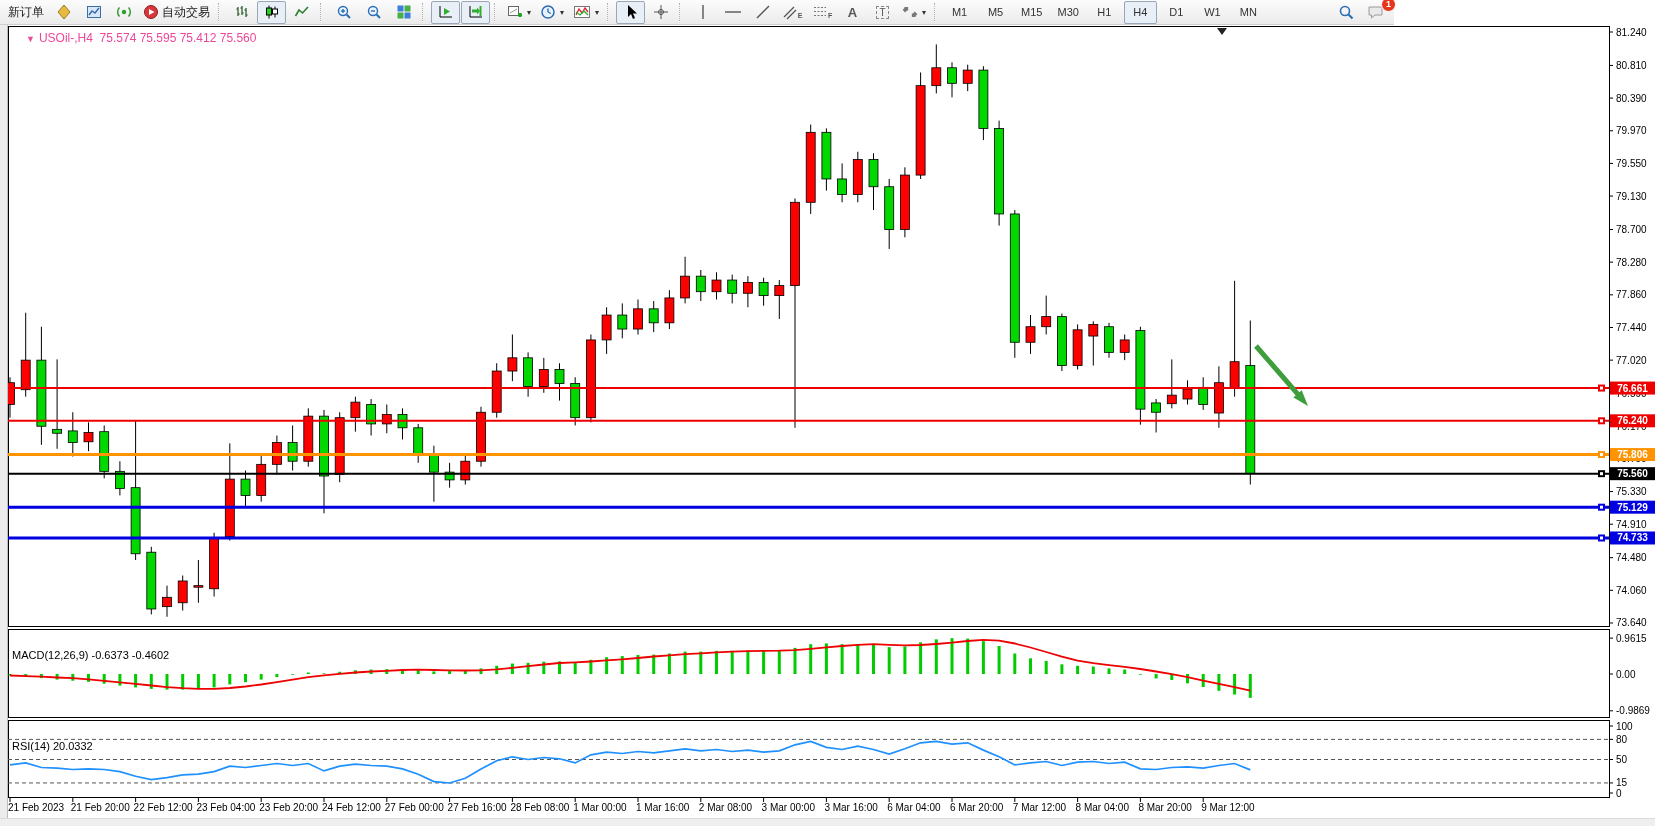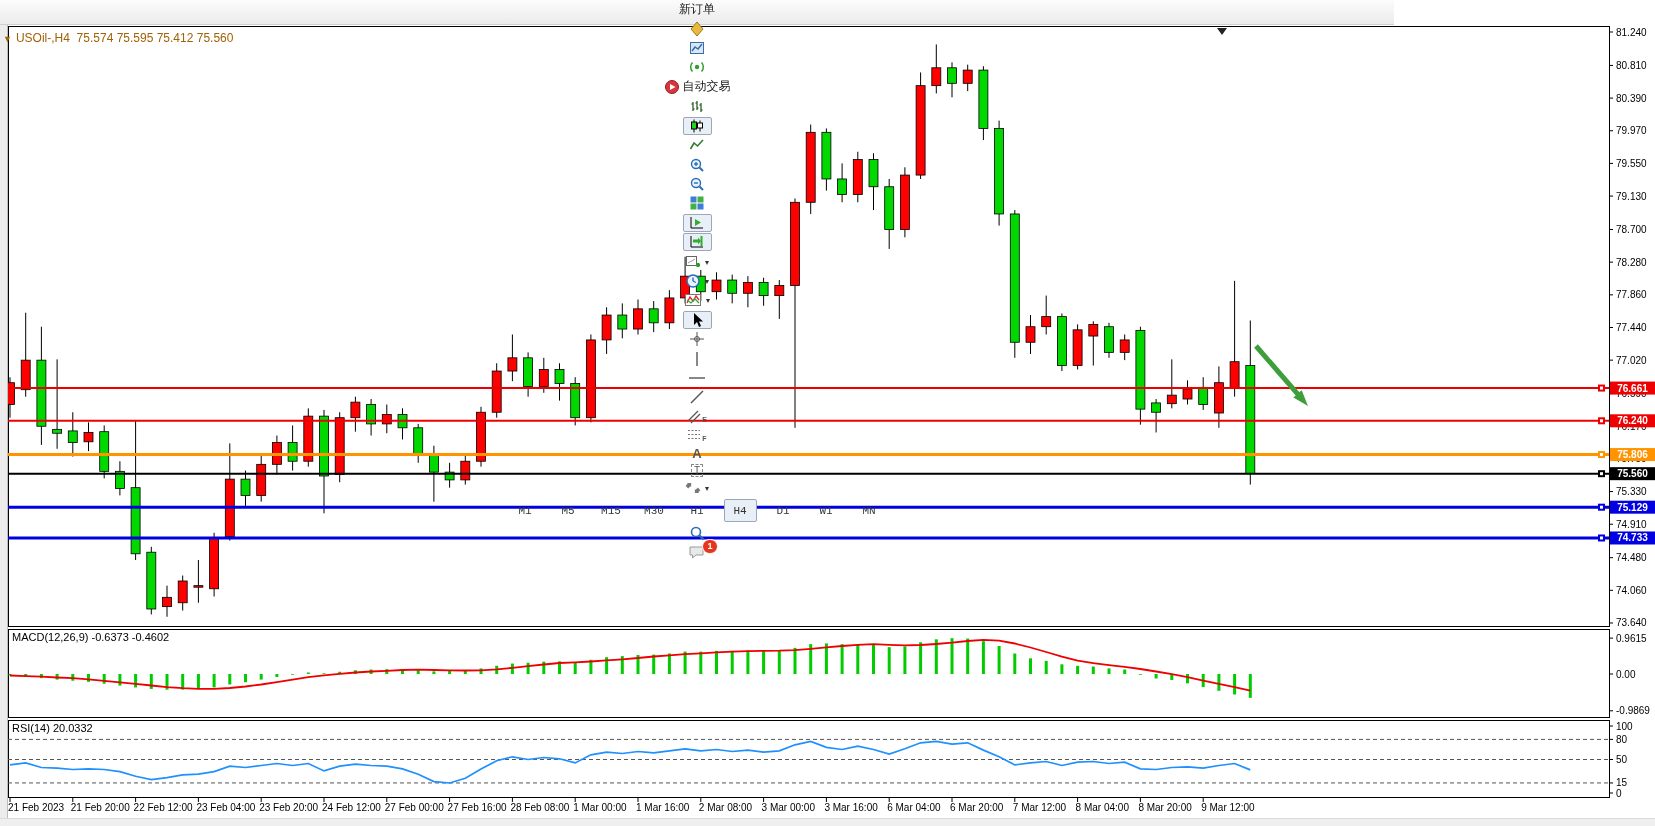--- a/index.html
+++ b/index.html
@@ -3,21 +3,21 @@
 <meta charset="utf-8">
 <style>
   html,body{margin:0;padding:0;}
   body{width:1655px;height:826px;position:relative;overflow:hidden;background:#fff;
        font-family:"Liberation Sans",sans-serif;}
   svg text{font-family:"Liberation Sans",sans-serif;}
 
   
   .toolbar{position:absolute;top:0;left:0;width:1394px;height:25px;box-sizing:border-box;
     background:linear-gradient(#fcfcfc,#ebebeb);border-bottom:1px solid #cfcfcf;
-    display:flex;align-items:center;gap:1px;padding:0 4px;z-index:6;flex-direction:column;}
+    display:flex;align-items:center;gap:1px;padding:0 4px;z-index:6;}
   .tbtn{height:21px;min-width:21px;display:flex;align-items:center;justify-content:center;
     gap:3px;padding:0 3px;border:1px solid transparent;border-radius:2px;font-size:12px;color:#1a1a1a;}
   .tbtn.active{border-color:#9aa7b8;background:#e9eff7;}
   .tbtn svg{display:block;}
   .sep{width:4px;height:18px;border-left:1px dotted #b3b3b3;margin:0 3px 0 3px;}
   .caret{font-size:8px;color:#333;margin-left:1px;}
   .tf-btn{font-size:11px;color:#333;padding:0 5px;}
   .spacer{flex:1;}
   .letter{font-size:10px;color:#555;font-weight:700;}
   .letter-sub{font-size:7px;color:#555;margin-left:-2px;margin-top:7px;font-weight:700;}
@@ -25,23 +25,23 @@
   .chat-wrap{position:relative;}
   .badge{position:absolute;top:-5px;right:-7px;background:#e5361d;color:#fff;border-radius:8px;
     font-size:9px;line-height:13px;padding:0 4px;font-weight:700;border:1px solid #fff;}
 
   
   #chart-svg{position:absolute;left:0;top:0;z-index:1;}
   .left-strip{position:absolute;left:0;top:25px;width:8px;height:801px;background:#ececec;
     border-right:1px solid #bcbcbc;box-sizing:border-box;z-index:2;}
   .bottom-strip{position:absolute;left:0;top:818px;width:1655px;height:8px;background:#efefef;
     border-top:1px solid #dadada;box-sizing:border-box;z-index:2;}
-  .chart-title{position:absolute;left:3px;top:31px;font-size:12px;color:#a16207;z-index:3;white-space:nowrap;}
+  .chart-title{position:absolute;left:26px;top:31px;font-size:12px;color:#ec4899;z-index:3;white-space:nowrap;}
   .chart-title .tri{font-size:9px;margin-right:4px;}
-  .pane-label{position:absolute;left:12px;font-size:11px;color:#000;z-index:3;white-space:nowrap;}
+  .pane-label{position:absolute;left:12px;font-size:11px;color:#000;z-index:3;white-space:nowrap;margin-top:18px;}
 </style>
 </head>
 <body>
 
 <div class="toolbar">
   <div class="tbtn">
     <span>新订单</span>
   </div>
   <div class="tbtn">
     <span>
@@ -276,21 +276,21 @@
         <svg width="16" height="16">
           <polygon points="4,2 7,5 5.8,5 5.8,8 2.2,8 2.2,5 1,5" fill="#777" transform="rotate(45 4 5)"></polygon>
           <polygon points="12,14 15,11 13.8,11 13.8,8 10.2,8 10.2,11 9,11" fill="#777" transform="rotate(45 12 11)"></polygon>
         </svg>
       </span>
     <span class="caret">▾</span>
   </div>
 
   <div class="sep"></div>
 
-  <div id="tf-slot" style="display:flex;align-items:flex-start;gap:10px;font-family:Liberation Mono, monospace;">
+  <div id="tf-slot" style="display:flex;align-items:flex-start;gap:3px;">
       <div class="tbtn tf-btn">M1</div>
       <div class="tbtn tf-btn">M5</div>
       <div class="tbtn tf-btn">M15</div>
       <div class="tbtn tf-btn">M30</div>
       <div class="tbtn tf-btn">H1</div>
       <div class="tbtn tf-btn active">H4</div>
       <div class="tbtn tf-btn">D1</div>
       <div class="tbtn tf-btn">W1</div>
       <div class="tbtn tf-btn">MN</div>
     </div>

